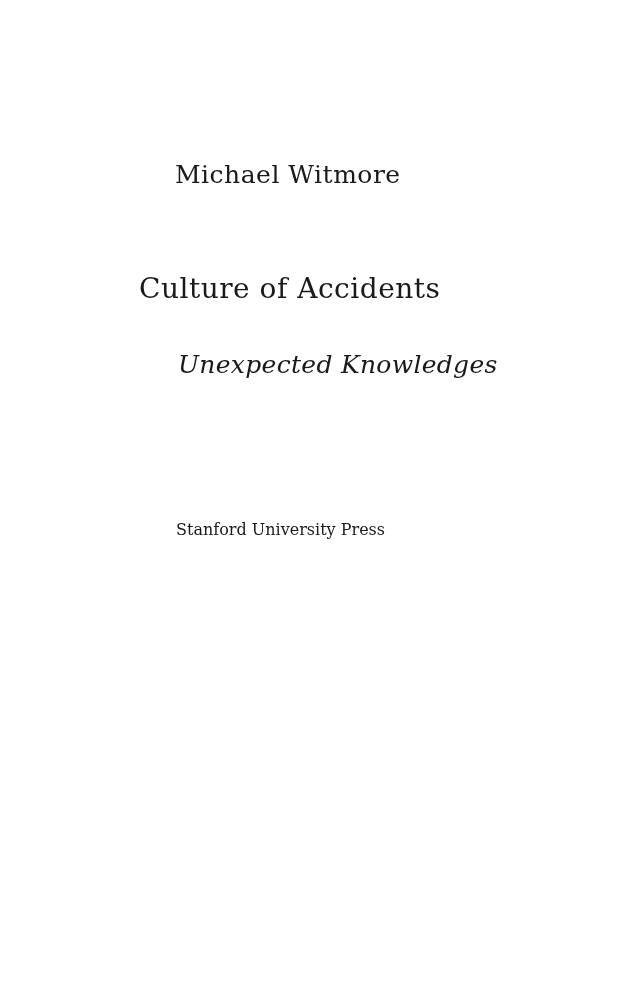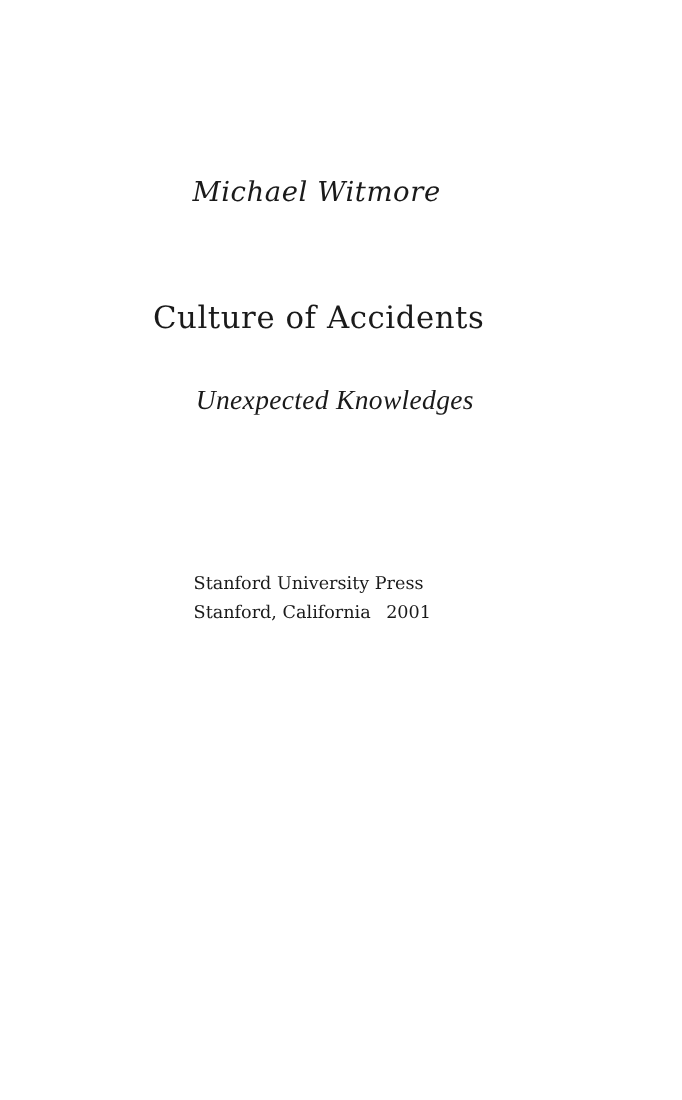--- a/index.html
+++ b/index.html
@@ -13,21 +13,20 @@
     height: 1000px;
     background: #ffffff;
     overflow: hidden;
     font-family: "DejaVu Serif", "Liberation Serif", serif;
     color: #1a1a1a;
   }
   .author {
     position: absolute;
     left: 175px;
     top: 160px;
-    font-style: italic;
     font-size: 25px;
     letter-spacing: 0.5px;
     white-space: nowrap;
   }
   .title {
     position: absolute;
     left: 139px;
     top: 272px;
     font-size: 28px;
     letter-spacing: 0.5px;
@@ -35,21 +34,20 @@
   }
   .subtitle {
     position: absolute;
     left: 178px;
     top: 344px;
     font-style: italic;
     font-size: 25px;
     line-height: 42px;
     letter-spacing: 0.3px;
     white-space: nowrap;
-    font-family: Liberation Serif, serif;
   }
   .imprint {
     position: absolute;
     left: 176px;
     top: 516px;
     font-size: 16px;
     line-height: 27px;
     white-space: nowrap;
   }
   .imprint .year {
@@ -65,18 +63,15 @@
   <div class="author">Michael Witmore</div>
 
   <div class="title">Culture of Accidents</div>
 
   <div class="subtitle">
     <div>Unexpected Knowledges</div>
   </div>
 
   <div class="imprint">
     <div>Stanford University Press</div>
-    <div>
-      <span>Stanford, California</span><span class="year">2001</span>
-    </div>
   </div>
 
 </div>
 
 </body></html>

